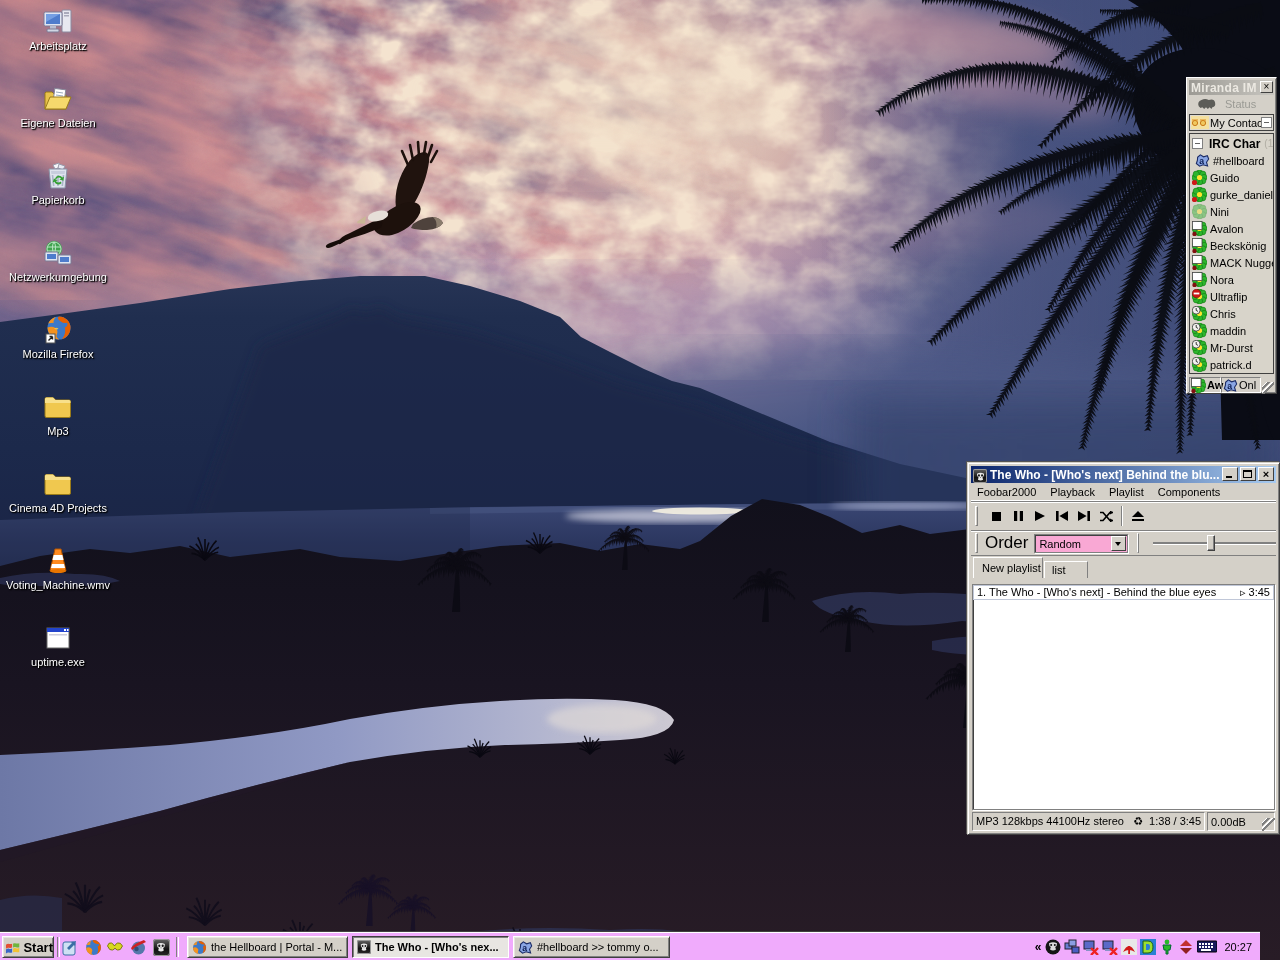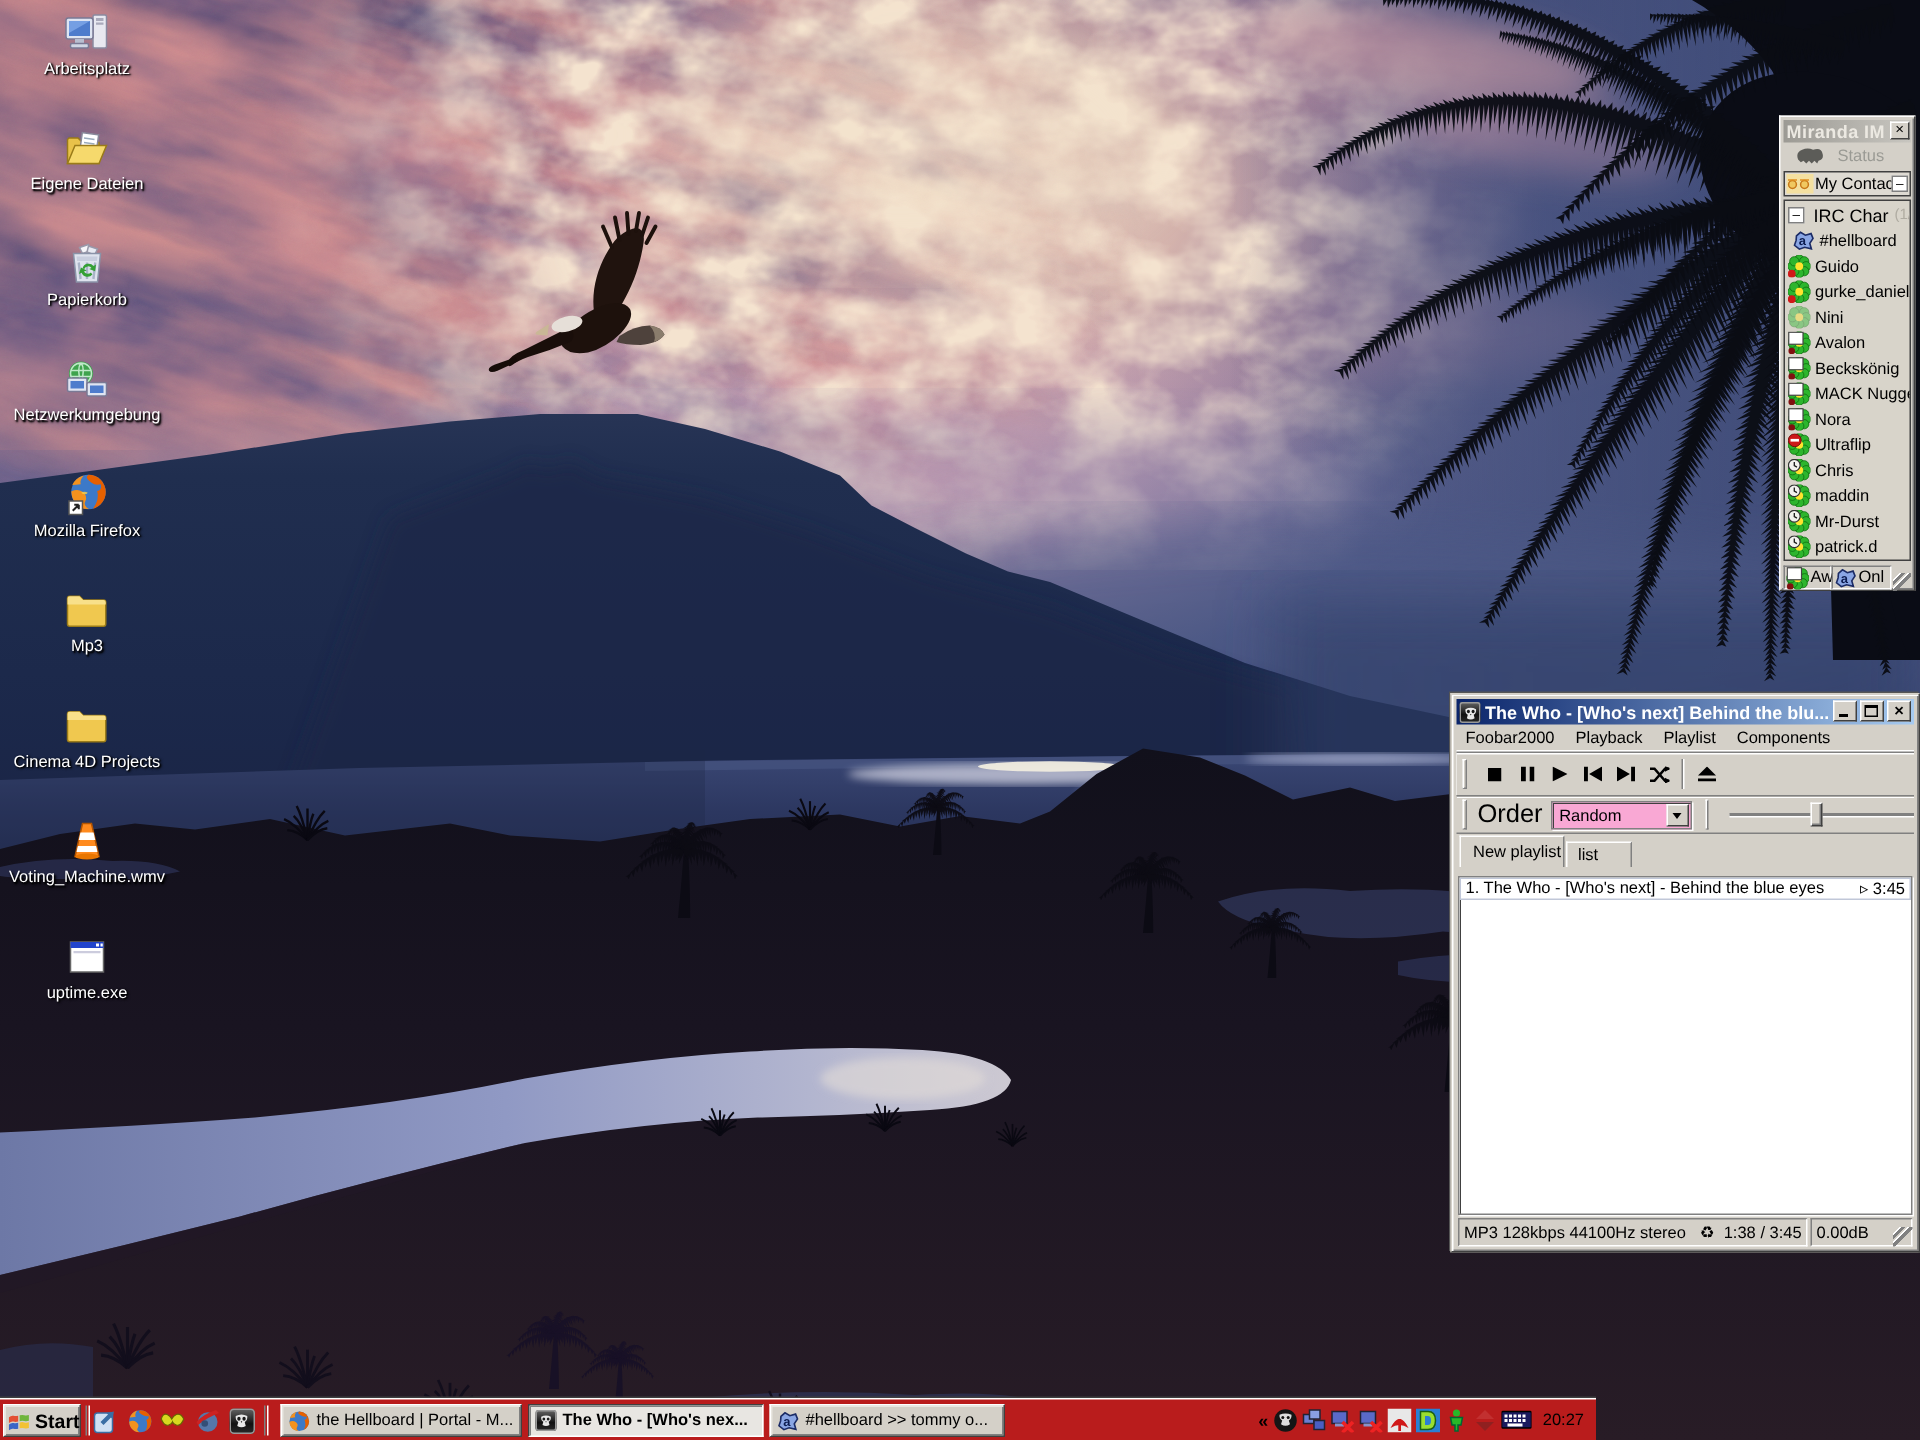--- a/index.html
+++ b/index.html
@@ -21,27 +21,27 @@
 .mmenu { height:18px; display:flex; align-items:center; gap:9px; padding-left:7px; }
 .mmenu span { color:#9a9a94; font-size:11px; }
 .mgroup { height:17px; border:1px solid #404040; background:#dedad2; display:flex; align-items:center; position:relative; padding-left:1px; margin-top:1px; }
 .gicons { height:13px; display:inline-flex; align-items:center; background:#f4e0a0; }
 .gtxt { font-size:11px; color:#000; margin-left:1px; }
 .gbox { position:absolute; right:1px; top:2px; width:11px; height:11px; background:#fff; border:1px solid #808080; font-size:9px; line-height:9px; text-align:center; color:#000; }
 .mlist { border:1px solid #404040; background:#d8d4ca; margin-top:2px; height:241px; overflow:hidden; padding-top:1px; }
 .mrow { height:17px; display:flex; align-items:center; padding-left:2px; gap:3px; }
 .mrow.ind { padding-left:5px; }
 .mname { font-size:11px; color:#000; white-space:nowrap; }
-.mname.b { font-weight:normal; font-size:12px; margin-left:3px; }
+.mname.b { font-weight:bold; font-size:12px; margin-left:3px; }
 .cnt { font-size:10px; color:#b0aca2; margin-left:1px; }
 .expbox { width:11px; height:11px; background:#fff; border:1px solid #808080; font-size:9px; line-height:9px; text-align:center; color:#000; display:inline-block; flex:none; }
 .mfoot { height:18px; margin-top:2px; display:flex; align-items:center; position:relative; }
 .fcell,.fcell2 { display:inline-flex; align-items:center; gap:1px; font-size:11px; color:#000; height:16px;
   border:1px solid #808080; border-right-color:#fff; border-bottom-color:#fff; padding:0 2px 0 1px; }
-.fcell { width:32px; }
+.fcell { width:32px;font-weight:bold; }
 .fcell2 { width:40px; }
 .grip { position:absolute; right:0; bottom:0; width:12px; height:12px;
   background:linear-gradient(135deg, transparent 0 3px, #fff 3px 4px, #808080 4px 6px, transparent 6px 7px, #fff 7px 8px, #808080 8px 10px, transparent 10px); }
 
 
 .foobar { position:absolute; left:967px; top:462px; width:313px; height:373px;
   background:#d4d0c8; border:1px solid #404040; border-left-color:#d4d0c8; border-top-color:#d4d0c8;
   box-shadow:inset 1px 1px 0 #fff, inset -1px -1px 0 #808080, -1px -1px 0 #555; padding:3px; }
 .ftitle { height:17px; background:linear-gradient(90deg,#0a246a,#a6caf0); display:flex; align-items:center; padding:0 2px; position:relative; }
 .fico { width:14px; height:14px; margin-right:3px; }
@@ -73,21 +73,21 @@
 .prow { height:15px; border:1px solid #c0c7d8; display:flex; align-items:flex-start; justify-content:space-between; font-size:11px; padding:0 3px; color:#000; white-space:nowrap; }
 .ptime { font-size:11px; }
 .fstatus { position:absolute; left:4px; bottom:3px; right:4px; height:19px; display:flex; gap:2px; }
 .spanel { border:1px solid #808080; border-right-color:#fff; border-bottom-color:#fff; font-size:11px; color:#000; display:flex; align-items:center; padding-left:3px; white-space:nowrap; overflow:hidden; }
 .s1 { width:233px; }
 .s2 { flex:1; }
 .grip2 { position:absolute; right:0; bottom:0; width:13px; height:13px;
   background:linear-gradient(135deg, transparent 0 3px, #fff 3px 4px, #808080 4px 6px, transparent 6px 7px, #fff 7px 8px, #808080 8px 10px, transparent 10px); }
 
 
-.taskbar { position:absolute; left:0; top:932px; width:1064px; height:28px; background:#b91c1c; border-top:1px solid #fff; box-shadow:0 -1px 0 #404040; }
+.taskbar { position:absolute; left:0; top:932px; width:1260px; height:28px; background:#f0abfc; border-top:1px solid #fff; box-shadow:0 -1px 0 #404040; }
 .startbtn { position:absolute; left:2px; top:3px; width:52px; height:22px; background:#d4d0c8;
   border:1px solid #404040; border-left-color:#fff; border-top-color:#fff; box-shadow:inset 1px 1px 0 #e8e6e0, inset -1px -1px 0 #808080;
   display:flex; align-items:center; padding-left:2px; gap:2px; }
 .startbtn b { font-size:13px; color:#000; }
 .qsep { position:absolute; left:57px; top:4px; width:3px; height:20px; border-left:1px solid #808080; border-right:1px solid #fff; }
 .ql { position:absolute; top:5px; width:18px; height:18px; display:inline-flex; align-items:center; justify-content:center; }
 .fbtile { width:17px; height:17px; border-radius:3px; background:linear-gradient(180deg,#666,#111 60%,#2a2a2a); box-shadow:inset 0 0 0 1px #999; display:inline-flex; align-items:center; justify-content:center; flex:none; }
 .fbtile.small { width:14px; height:14px; border-radius:2px; }
 .qsep2 { position:absolute; left:176px; top:4px; width:3px; height:20px; border-left:1px solid #808080; border-right:1px solid #fff; }
 .task { position:absolute; top:3px; height:22px; background:#d4d0c8; border:1px solid #404040; border-left-color:#fff; border-top-color:#fff;

